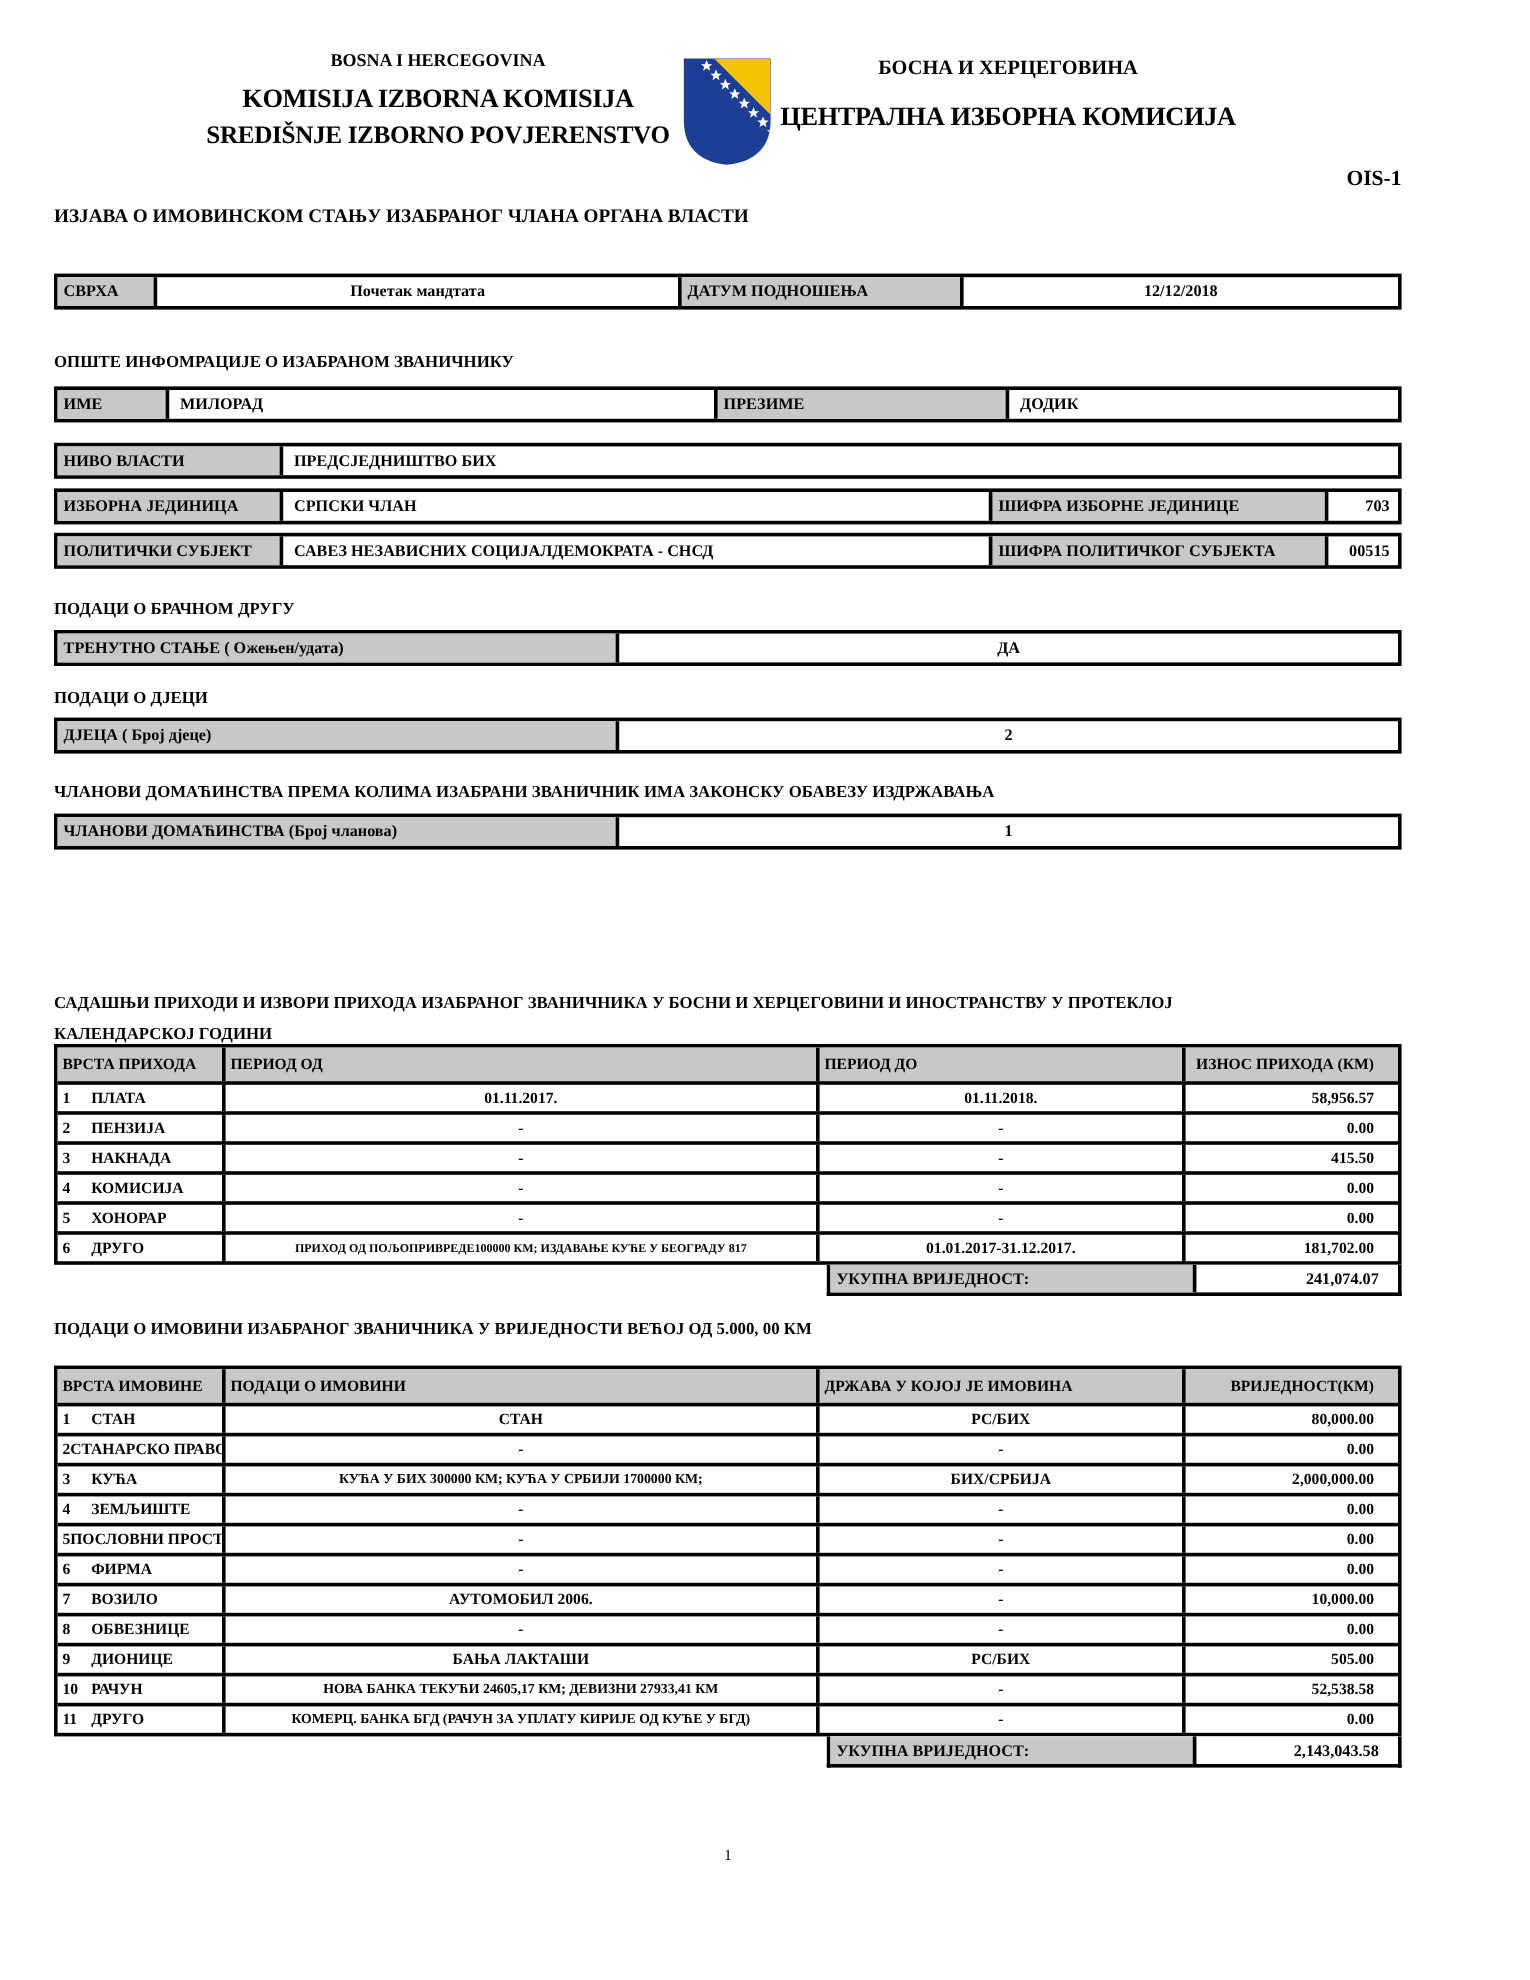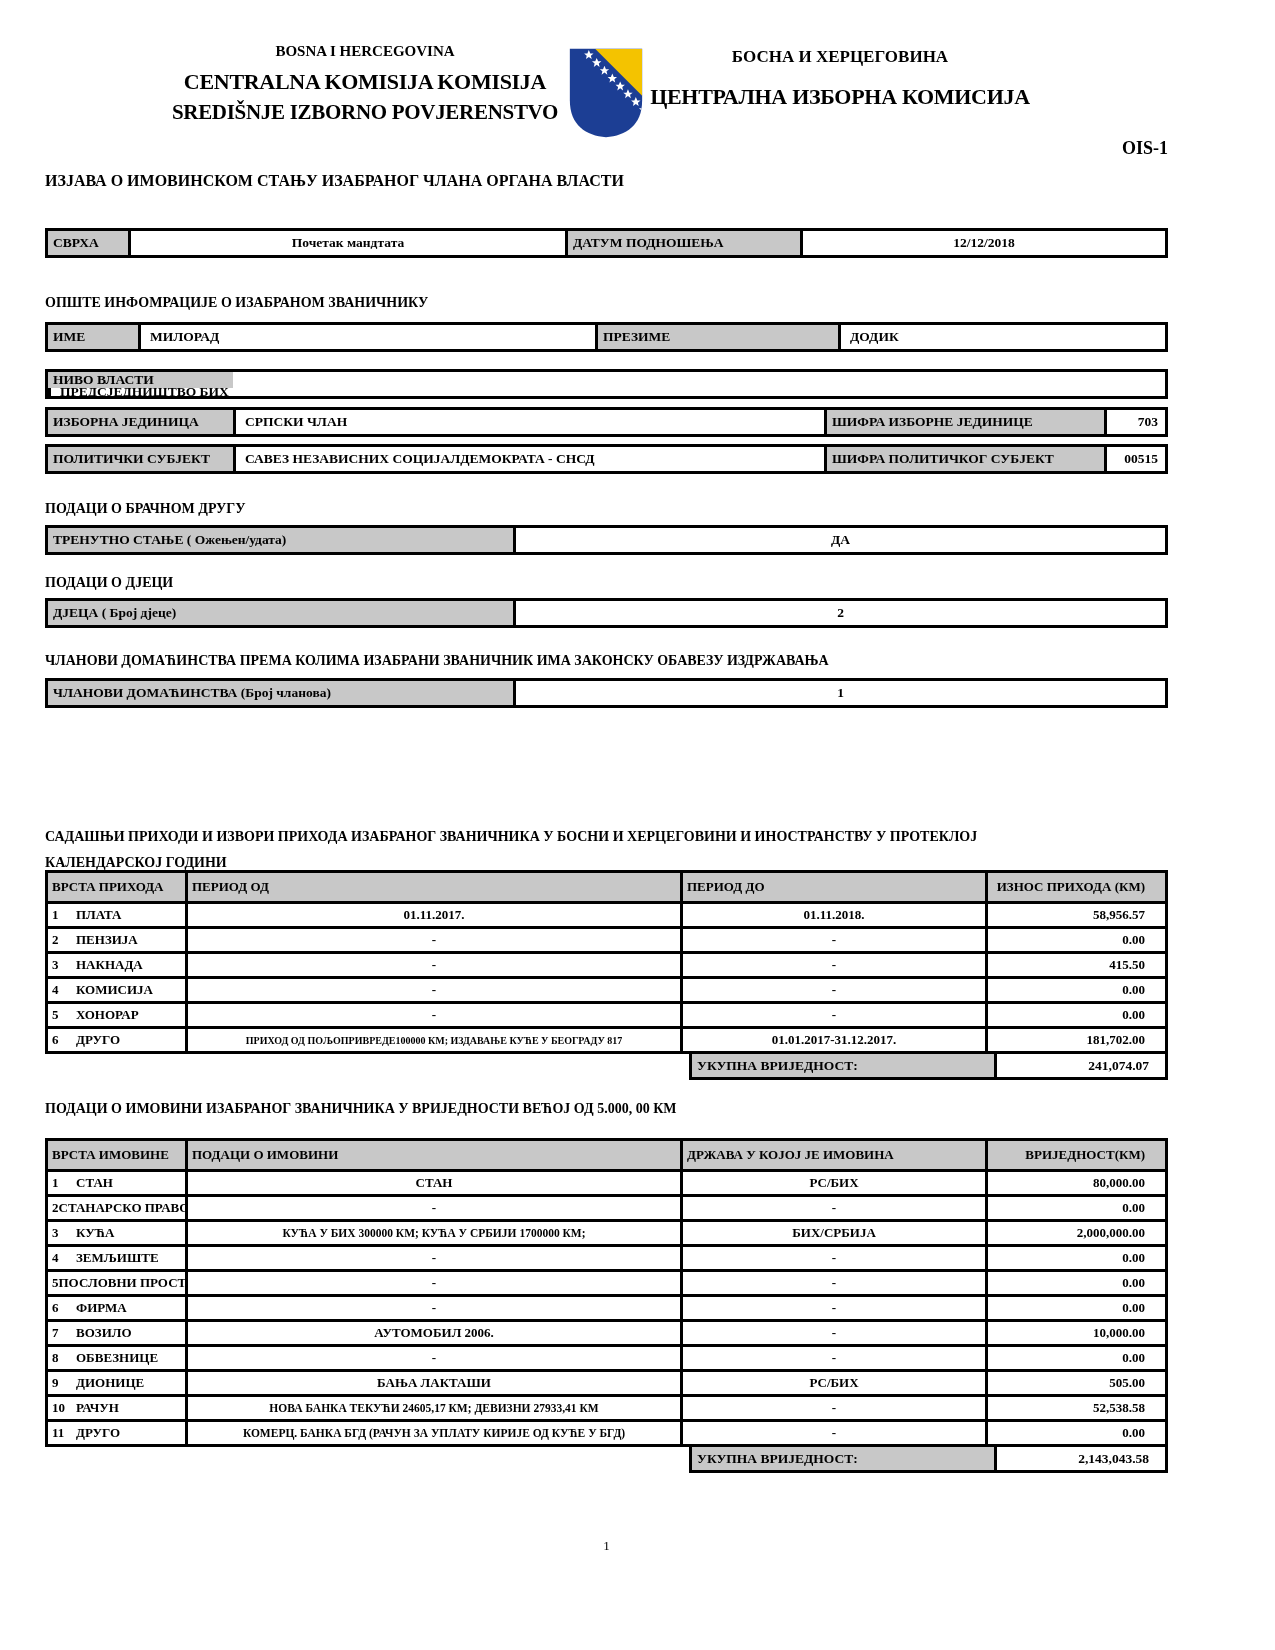--- a/index.html
+++ b/index.html
@@ -50,21 +50,21 @@
   .tfv{flex:1;display:flex;align-items:center;justify-content:flex-end;padding-right:16px;font-size:13.5px;}
   .page-num{left:45px;top:1538px;width:1123px;text-align:center;font-size:13px;font-weight:normal;}
 </style>
 </head>
 <body>
 
 <div class="page">
 
   <div class="abs hdr-left">
     <div class="l1">BOSNA I HERCEGOVINA</div>
-    <div class="l2">CENTRALNA KOMISIJA KOMISIJA</div>
+    <div class="l2">KOMISIJA IZBORNA KOMISIJA</div>
     <div class="l3">SREDIŠNJE IZBORNO POVJERENSTVO</div>
   </div>
 
   <div class="abs emblem">
     <svg width="78" height="94" viewBox="0 0 86 104">
       <defs>
         <clipPath id="shieldClip">
           <path d="M3,3 H83 V60 C83,88 65,99 43,101 C21,99 3,88 3,60 Z"></path>
         </clipPath>
         <path id="star" d="M0,-5.5 L1.6,-1.7 L5.2,-1.7 L2.3,0.65 L3.2,4.45 L0,2.1 L-3.2,4.45 L-2.3,0.65 L-5.2,-1.7 L-1.6,-1.7 Z" fill="#ffffff"></path>
@@ -102,36 +102,36 @@
 
   <div class="abs sec" style="top:290px;">ОПШТЕ ИНФОМРАЦИЈЕ О ИЗАБРАНОМ ЗВАНИЧНИКУ</div>
 
   <div class="abs band" style="top:322px;">
     <div class="cell gray pl" style="width:90px;">ИМЕ</div>
     <div class="cell bl pl8" style="flex:1;">МИЛОРАД</div>
     <div class="cell bl gray pl" style="width:243px;">ПРЕЗИМЕ</div>
     <div class="cell bl pl8" style="width:327px;">ДОДИК</div>
   </div>
 
-  <div class="abs band" style="top:369px;flex-direction:column;">
+  <div class="abs band" style="top:369px;">
     <div class="cell gray pl" style="width:185px;">НИВО ВЛАСТИ</div>
     <div class="cell bl pl8" style="flex:1;">ПРЕДСЈЕДНИШТВО БИХ</div>
   </div>
 
   <div class="abs band" style="top:407px;">
     <div class="cell gray pl" style="width:185px;">ИЗБОРНА ЈЕДИНИЦА</div>
     <div class="cell bl pl8" style="flex:1;">СРПСКИ ЧЛАН</div>
     <div class="cell bl gray pl" style="width:280px;">ШИФРА ИЗБОРНЕ ЈЕДИНИЦЕ</div>
     <div class="cell bl rgt" style="width:61px;">703</div>
   </div>
 
   <div class="abs band" style="top:444px;">
     <div class="cell gray pl" style="width:185px;">ПОЛИТИЧКИ СУБЈЕКТ</div>
     <div class="cell bl pl8" style="flex:1;">САВЕЗ НЕЗАВИСНИХ СОЦИЈАЛДЕМОКРАТА - СНСД</div>
-    <div class="cell bl gray pl" style="width:280px;">ШИФРА ПОЛИТИЧКОГ СУБЈЕКТ</div>
+    <div class="cell bl gray pl" style="width:280px;">ШИФРА ПОЛИТИЧКОГ СУБЈЕКТА</div>
     <div class="cell bl rgt" style="width:61px;">00515</div>
   </div>
 
   <div class="abs sec" style="top:496px;">ПОДАЦИ О БРАЧНОМ ДРУГУ</div>
   <div class="abs band" style="top:525px;">
     <div class="cell gray pl" style="width:465px;">ТРЕНУТНО СТАЊЕ ( Ожењен/удата)</div>
     <div class="cell bl ctr" style="flex:1;">ДА</div>
   </div>
 
   <div class="abs sec" style="top:570px;">ПОДАЦИ О ДЈЕЦИ</div>

